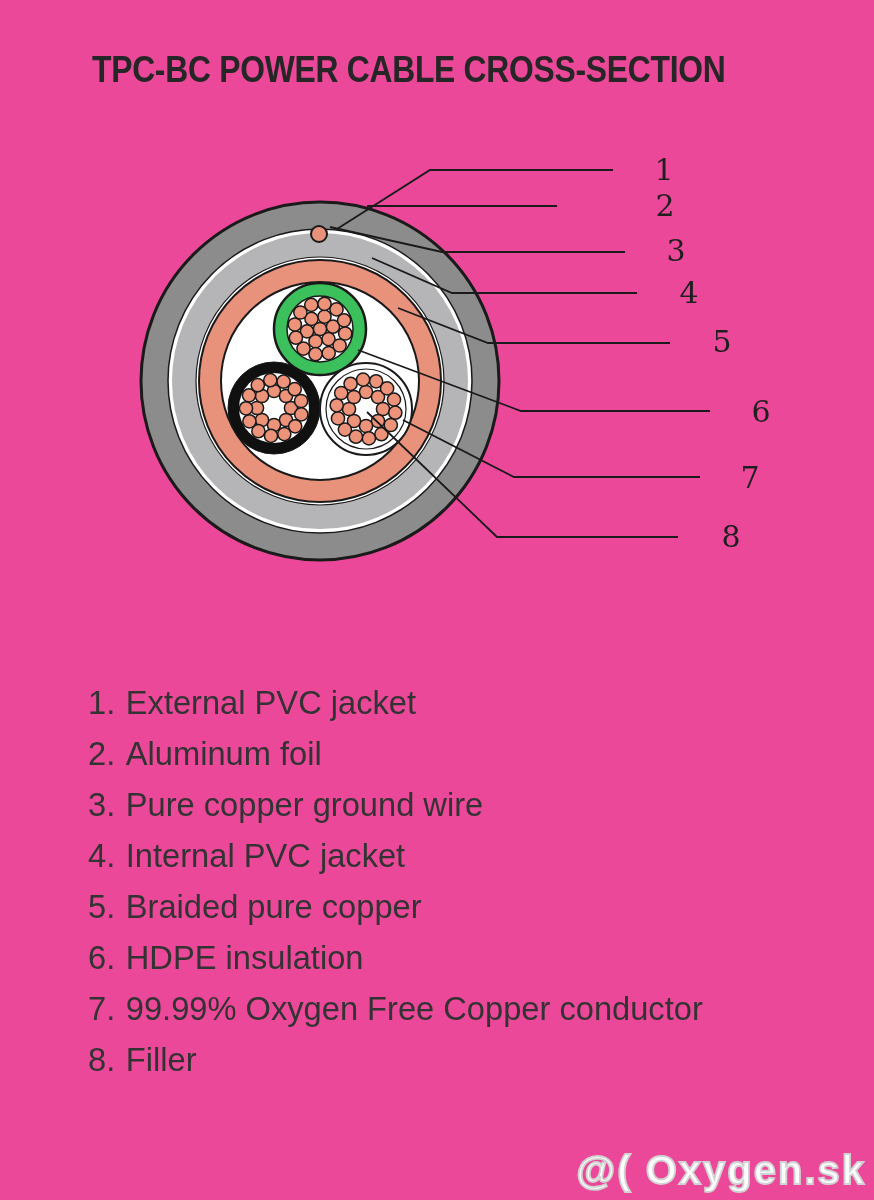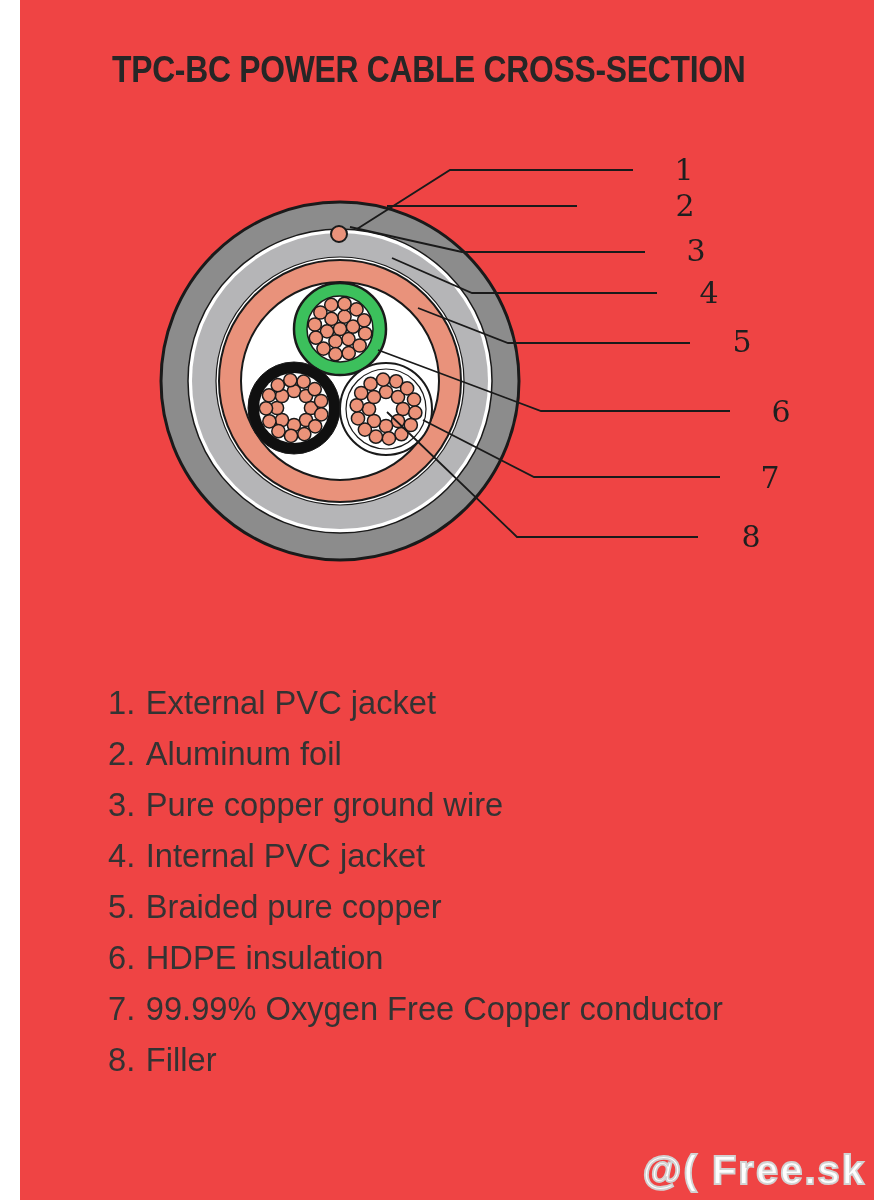--- a/index.html
+++ b/index.html
@@ -1,18 +1,18 @@
 <!DOCTYPE html>
 <html><head>
 <meta charset="utf-8">
 <style>
   html,body{margin:0;padding:0;background:#ffffff;}
   body{width:874px;height:1200px;position:relative;overflow:hidden;
        font-family:"Liberation Sans",sans-serif;}
-  .page{position:absolute;inset:0;background:#ef4444;margin-left:20px;}
+  .page{position:absolute;inset:0;background:#ec4899;}
 
   .title{position:absolute;left:92px;top:51px;margin:0;
          font-size:37px;font-weight:bold;color:#262626;line-height:1;
          letter-spacing:-0.3px;white-space:nowrap;
          transform:scaleX(0.86);transform-origin:left center;}
 
   .diagram-svg{position:absolute;left:0;top:0;width:874px;height:620px;}
 
   .callout-num{font-family:"DejaVu Serif","Liberation Serif",serif;
                font-size:30px;fill:#1f1f1f;}
@@ -146,15 +146,15 @@
     <div class="legend-row"><span class="num">1.</span><span>External PVC jacket</span></div>
     <div class="legend-row"><span class="num">2.</span><span>Aluminum foil</span></div>
     <div class="legend-row"><span class="num">3.</span><span>Pure copper ground wire</span></div>
     <div class="legend-row"><span class="num">4.</span><span>Internal PVC jacket</span></div>
     <div class="legend-row"><span class="num">5.</span><span>Braided pure copper</span></div>
     <div class="legend-row"><span class="num">6.</span><span>HDPE insulation</span></div>
     <div class="legend-row"><span class="num">7.</span><span>99.99% Oxygen Free Copper conductor</span></div>
     <div class="legend-row"><span class="num">8.</span><span>Filler</span></div>
   </div>
 
-  <div class="watermark">@( Free.sk</div>
+  <div class="watermark">@( Oxygen.sk</div>
 
 </div>
 
 </body></html>

